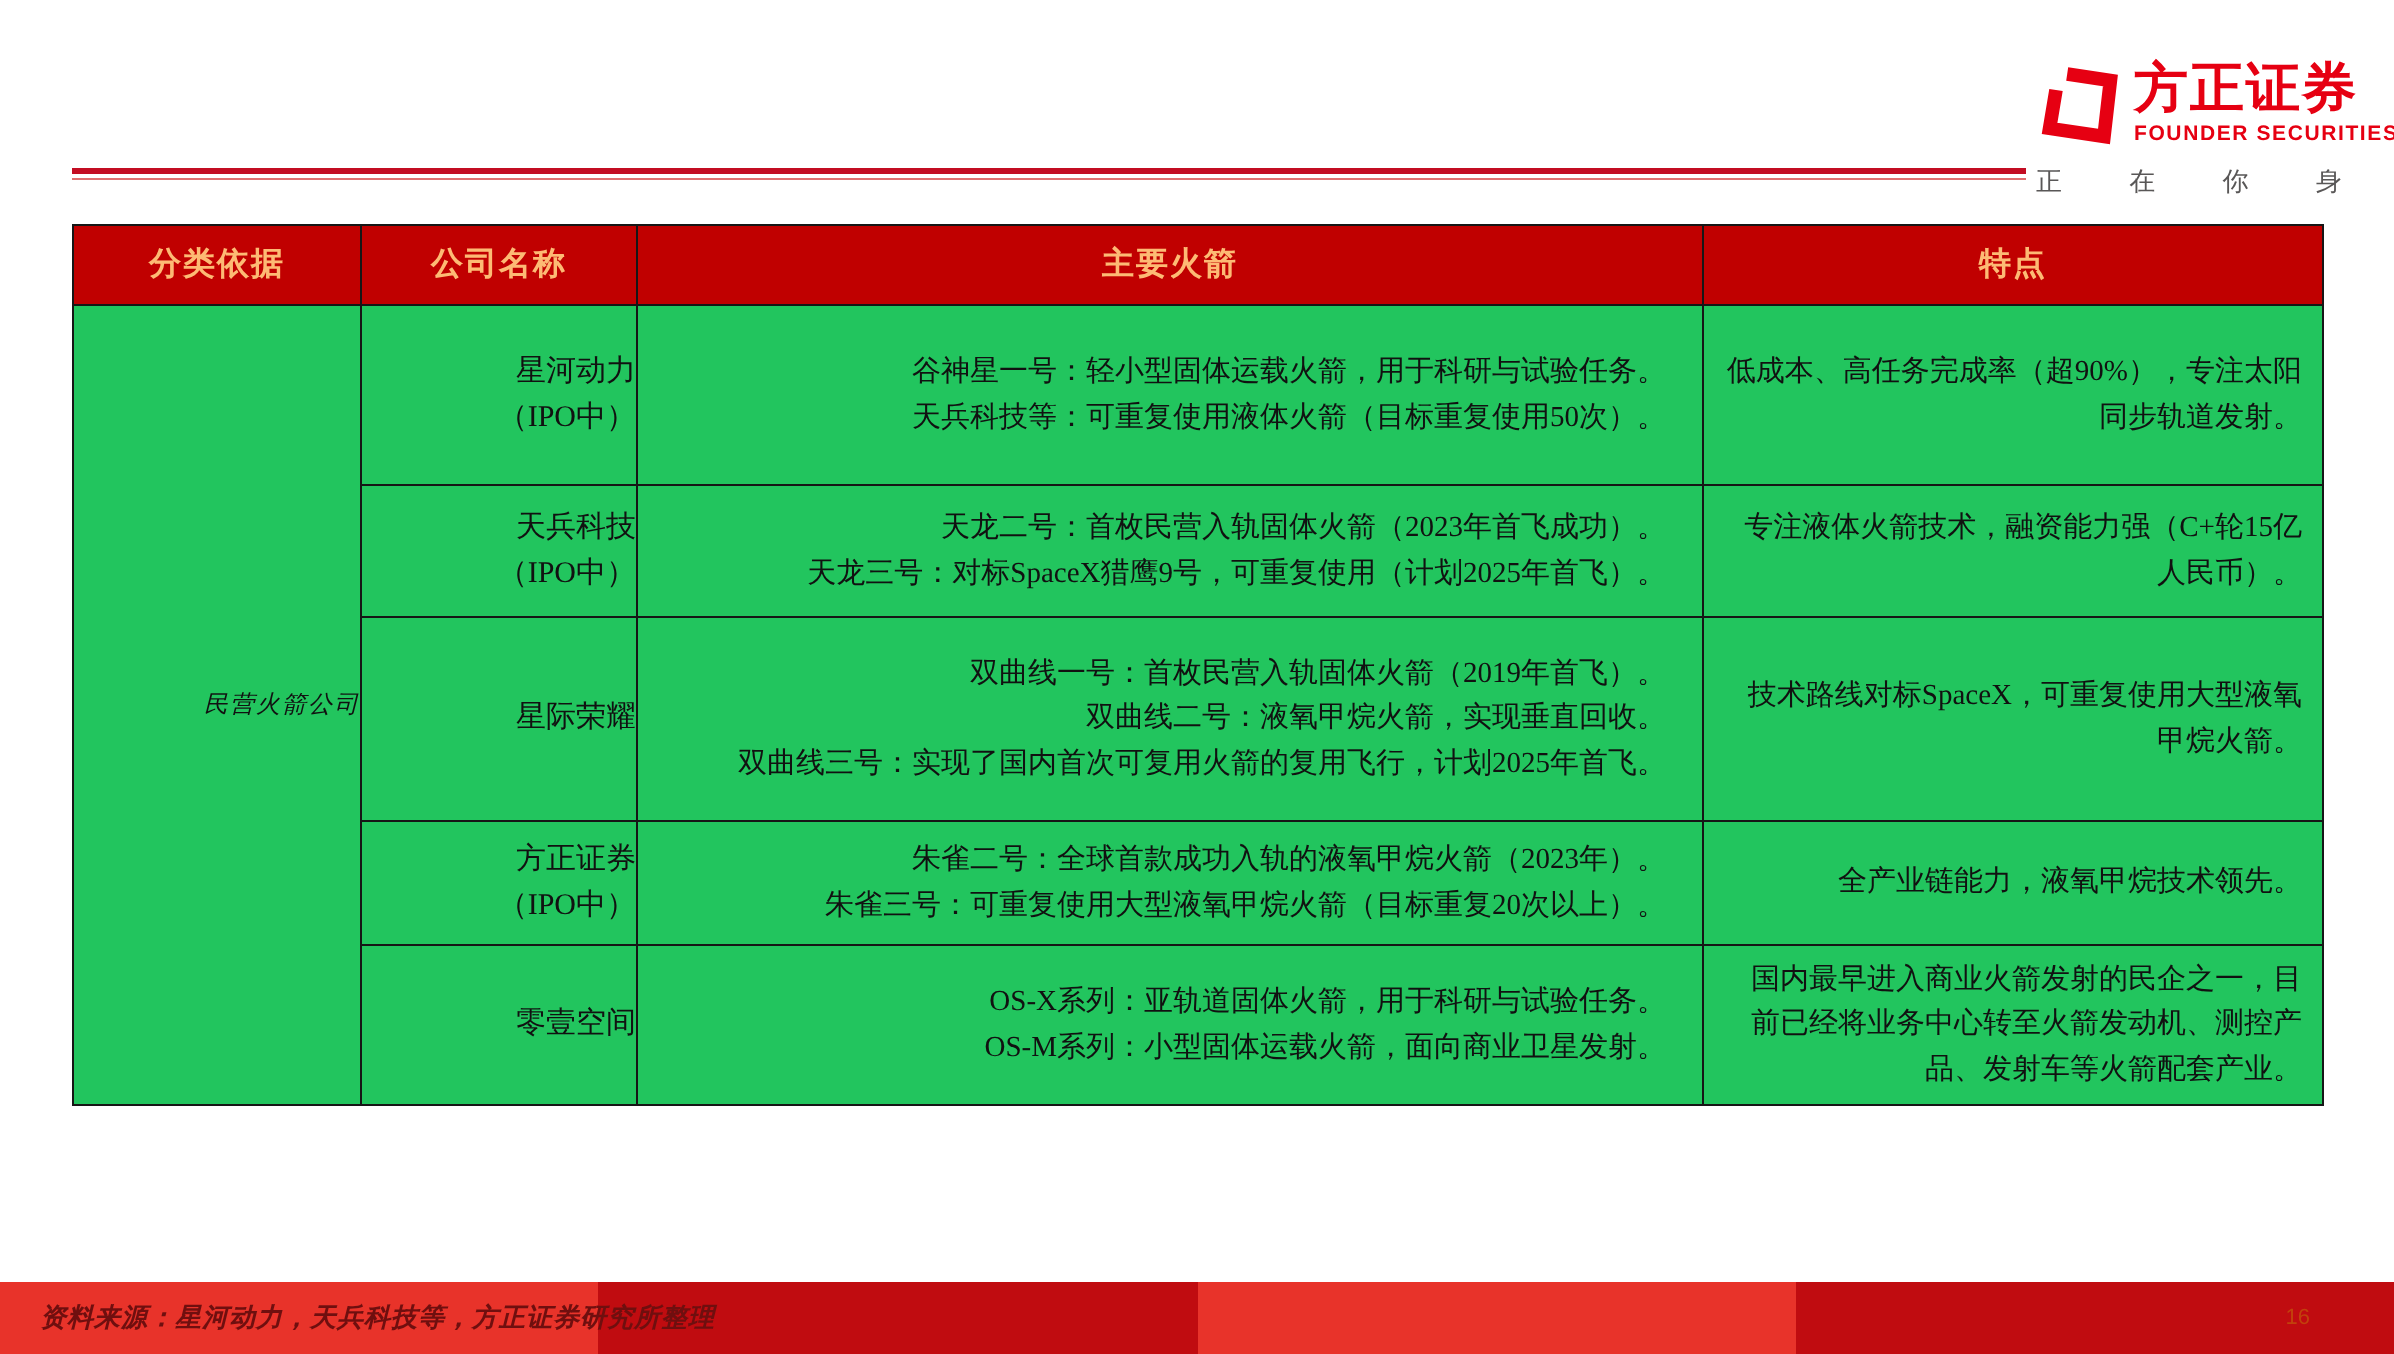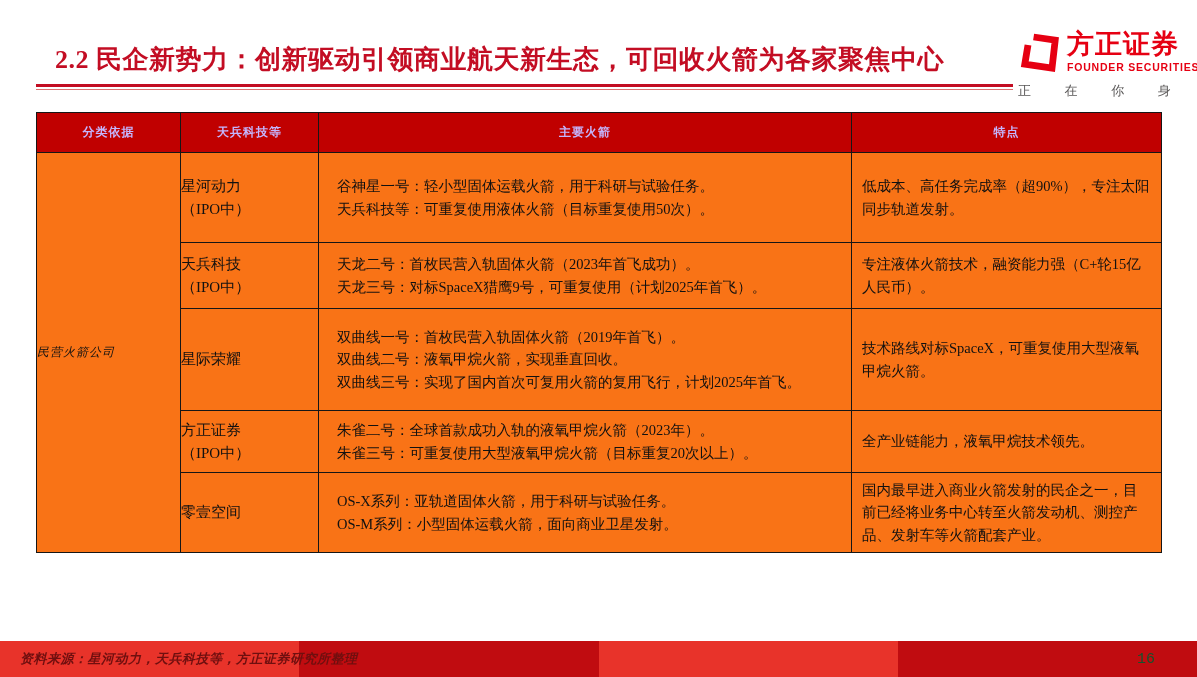--- a/index.html
+++ b/index.html
@@ -80,31 +80,31 @@
     top: 112px;
     width: 1125px;
     border-collapse: collapse;
     table-layout: fixed;
   }
   .rocket-table th, .rocket-table td {
     border: 1px solid #161616;
   }
   .rocket-table th {
     background: #c00000;
-    color: #c4b5fd;
-    font-weight: bold;
-    font-size: 12px;
+    color: #fdba74;
+    font-weight: bold;
+    font-size: 16px;
     height: 40px;
     letter-spacing: 1px;
   }
   .rocket-table td {
-    background: #f97316;
+    background: #22c55e;
     color: #111111;
     vertical-align: middle;
-    text-align: left;
+    text-align: right;
   }
   .rocket-table td.cell-category { font-size: 12px; letter-spacing: 1px; font-style: italic; }
   .rocket-table td.cell-company  { font-size: 15px; line-height: 1.5; }
   .rocket-table td.cell-rockets  { font-size: 14.5px; line-height: 1.55; padding: 4px 18px; }
   .rocket-table td.cell-features { font-size: 14.5px; line-height: 1.55; padding: 4px 10px; }
   tr.r0 { height: 90px; }
   tr.r1 { height: 66px; }
   tr.r2 { height: 102px; }
   tr.r3 { height: 62px; }
   tr.r4 { height: 80px; }
@@ -128,31 +128,30 @@
     font-style: italic;
     font-weight: bold;
     color: #6f0f0f;
     letter-spacing: 0.5px;
   }
   .footer-page {
     position: absolute;
     right: 42px; bottom: 0;
     height: 36px;
     display: flex; align-items: center;
-    font-size: 15px;
-    color: #14532d;
-    font-family: Liberation Mono, monospace;
+    font-size: 11px;
+    color: #c2410c;
+    font-family: Liberation Sans, sans-serif;
   }
 </style>
 </head>
 <body>
 
 <div class="slide">
 
-  <div class="page-title">2.2 民企新势力：创新驱动引领商业航天新生态，可回收火箭为各家聚焦中心</div>
   <div class="title-rule">
     <div class="rule-thick"></div>
     <div class="rule-thin"></div>
   </div>
 
   <div class="logo">
     <svg class="logo-mark" viewBox="0 0 100 100" aria-hidden="true">
       <path d="M34 10 L88 18 L80 88 L12 78 L20 30" fill="none" stroke="#e60012" stroke-width="17" stroke-linejoin="miter"></path>
     </svg>
     <div>
@@ -165,21 +164,21 @@
   <table class="rocket-table">
     <colgroup>
       <col style="width:144px">
         <col style="width:138px">
         <col style="width:533px">
         <col style="width:310px">
     </colgroup>
     <thead>
       <tr>
         <th>分类依据</th>
-        <th>天兵科技等</th>
+        <th>公司名称</th>
         <th>主要火箭</th>
         <th>特点</th>
       </tr>
     </thead>
     <tbody>
       <tr class="r0">
         <td class="cell-category" rowspan="5">民营火箭公司</td>
         <td class="cell-company">
           <div>星河动力</div>
           <div>（IPO中）</div>

